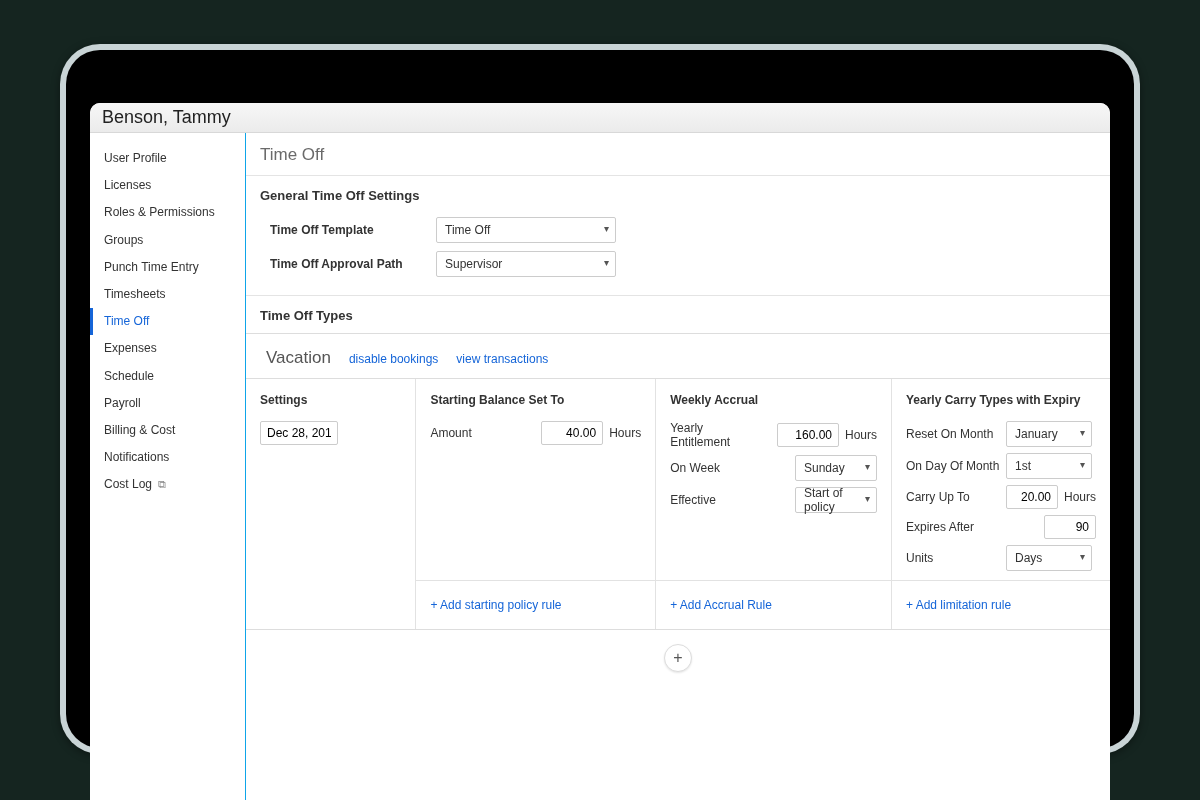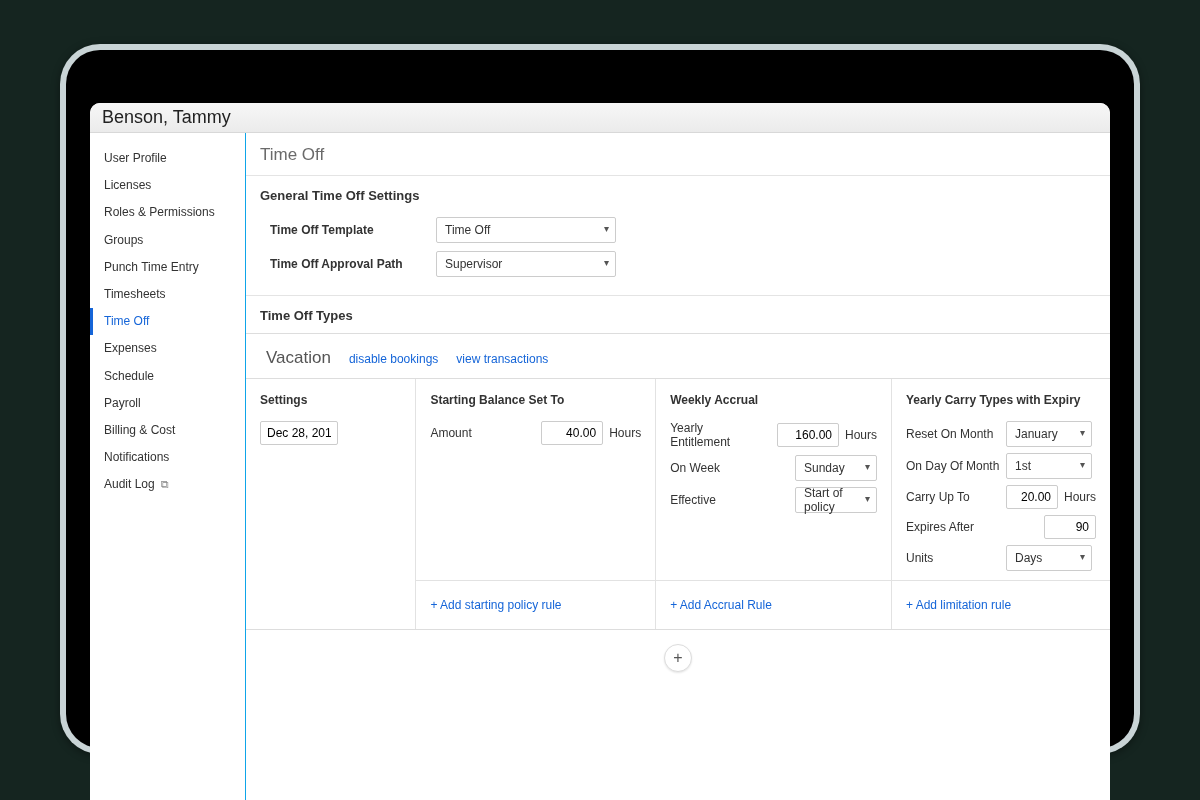--- a/index.html
+++ b/index.html
@@ -288,21 +288,21 @@
       <div class="sidebar-item">
           <span>Payroll</span>
         </div>
       <div class="sidebar-item">
           <span>Billing &amp; Cost</span>
         </div>
       <div class="sidebar-item">
           <span>Notifications</span>
         </div>
       <div class="sidebar-item">
-        <span>Audit Log</span>
+        <span>Cost Log</span>
         <span class="ext-icon">⧉</span>
       </div>
     </div>
 
     <div class="main">
       <div class="page-title">Time Off</div>
       <div class="divider"></div>
 
       <div class="section-heading">General Time Off Settings</div>
 

